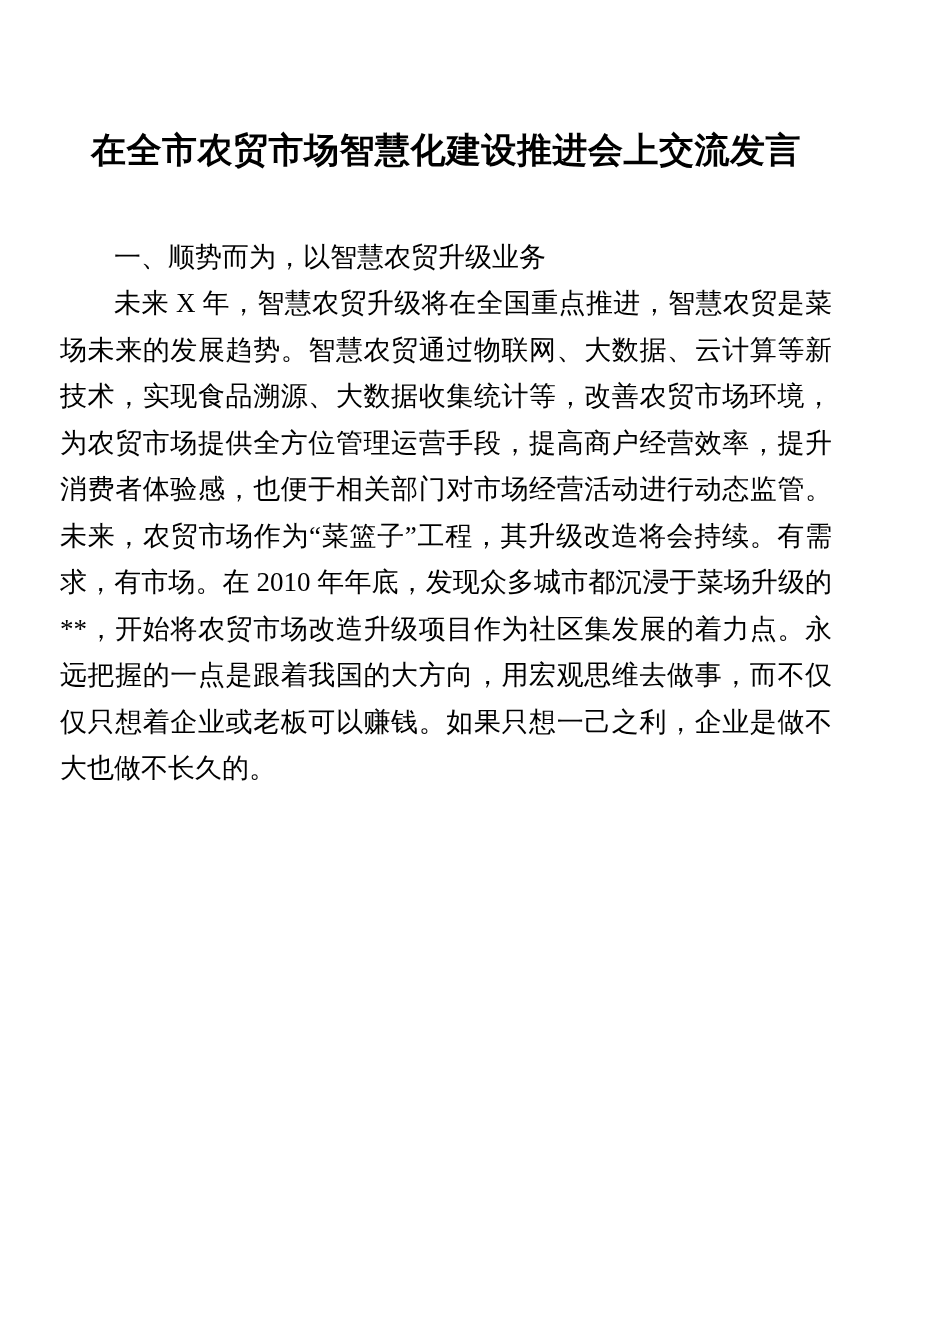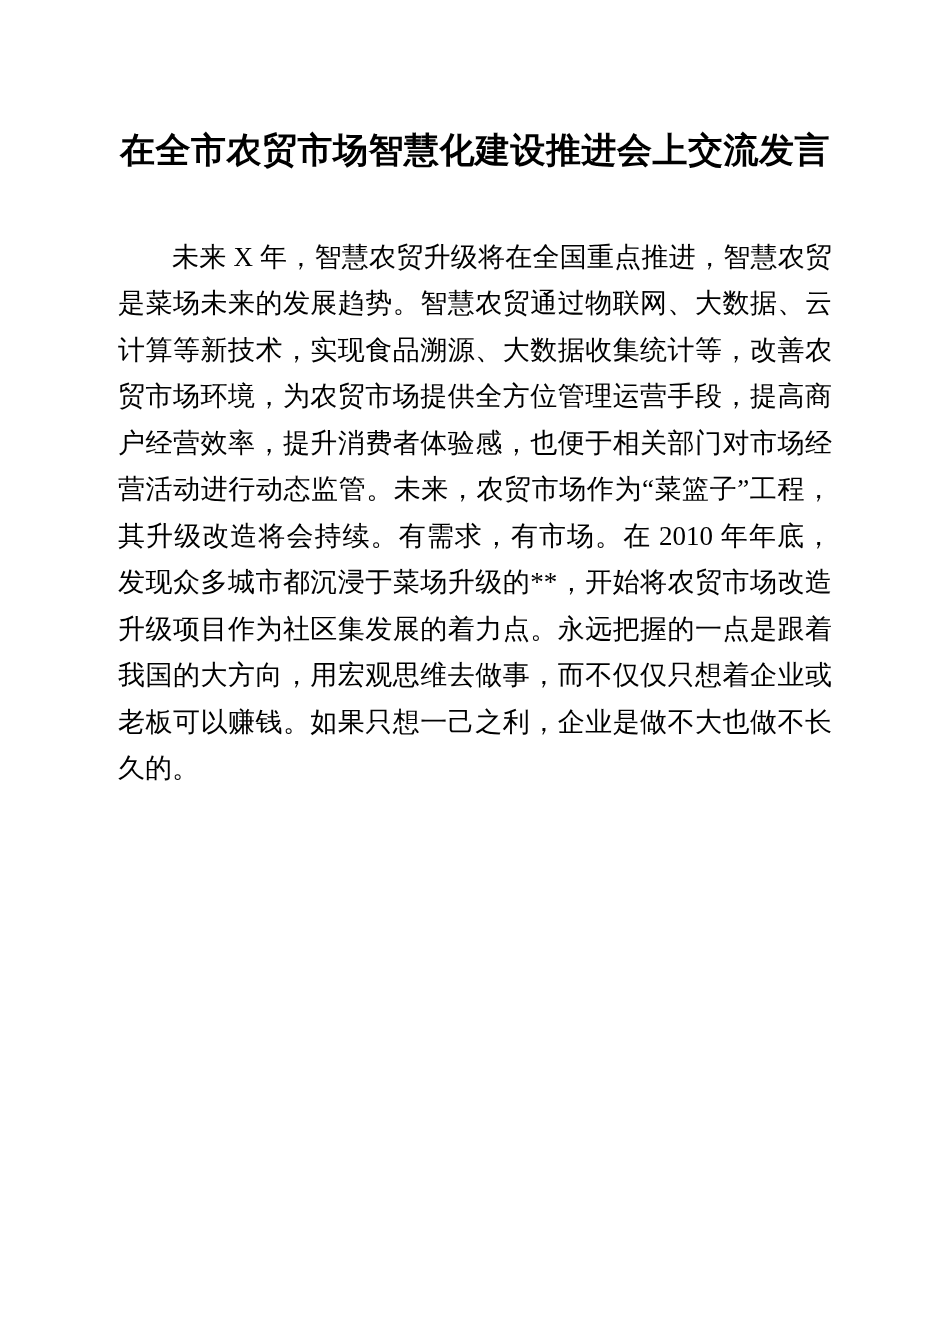--- a/index.html
+++ b/index.html
@@ -10,21 +10,21 @@
     }
     .page {
       width: 950px;
       height: 1344px;
       background: #ffffff;
       position: relative;
       overflow: hidden;
       margin: 0 auto;
     }
     .content {
-      padding: 128px 118px 0 118px;
+      padding: 128px 118px 0 60px;
       color: #000000;
     }
     .doc-title {
       font-family: "Liberation Serif", "DejaVu Serif", serif;
       font-weight: bold;
       font-size: 35px;
       line-height: 1.3;
       text-align: center;
       color: #000000;
       margin: 0 0 60px 0;
@@ -48,17 +48,18 @@
     }
   </style>
 </head>
 <body>
 
 <div class="page">
   <div class="content">
     <h1 class="doc-title">在全市农贸市场智慧化建设推进会上交流发言</h1>
 
 
+    <p class="para heading">一、顺势而为，以智慧农贸升级业务</p>
 
     <p class="para body">未来 X 年，智慧农贸升级将在全国重点推进，智慧农贸是菜场未来的发展趋势。智慧农贸通过物联网、大数据、云计算等新技术，实现食品溯源、大数据收集统计等，改善农贸市场环境，为农贸市场提供全方位管理运营手段，提高商户经营效率，提升消费者体验感，也便于相关部门对市场经营活动进行动态监管。未来，农贸市场作为“菜篮子”工程，其升级改造将会持续。有需求，有市场。在 2010 年年底，发现众多城市都沉浸于菜场升级的**，开始将农贸市场改造升级项目作为社区集发展的着力点。永远把握的一点是跟着我国的大方向，用宏观思维去做事，而不仅仅只想着企业或老板可以赚钱。如果只想一己之利，企业是做不大也做不长久的。</p>
 
   </div>
 </div>
 
 </body></html>

